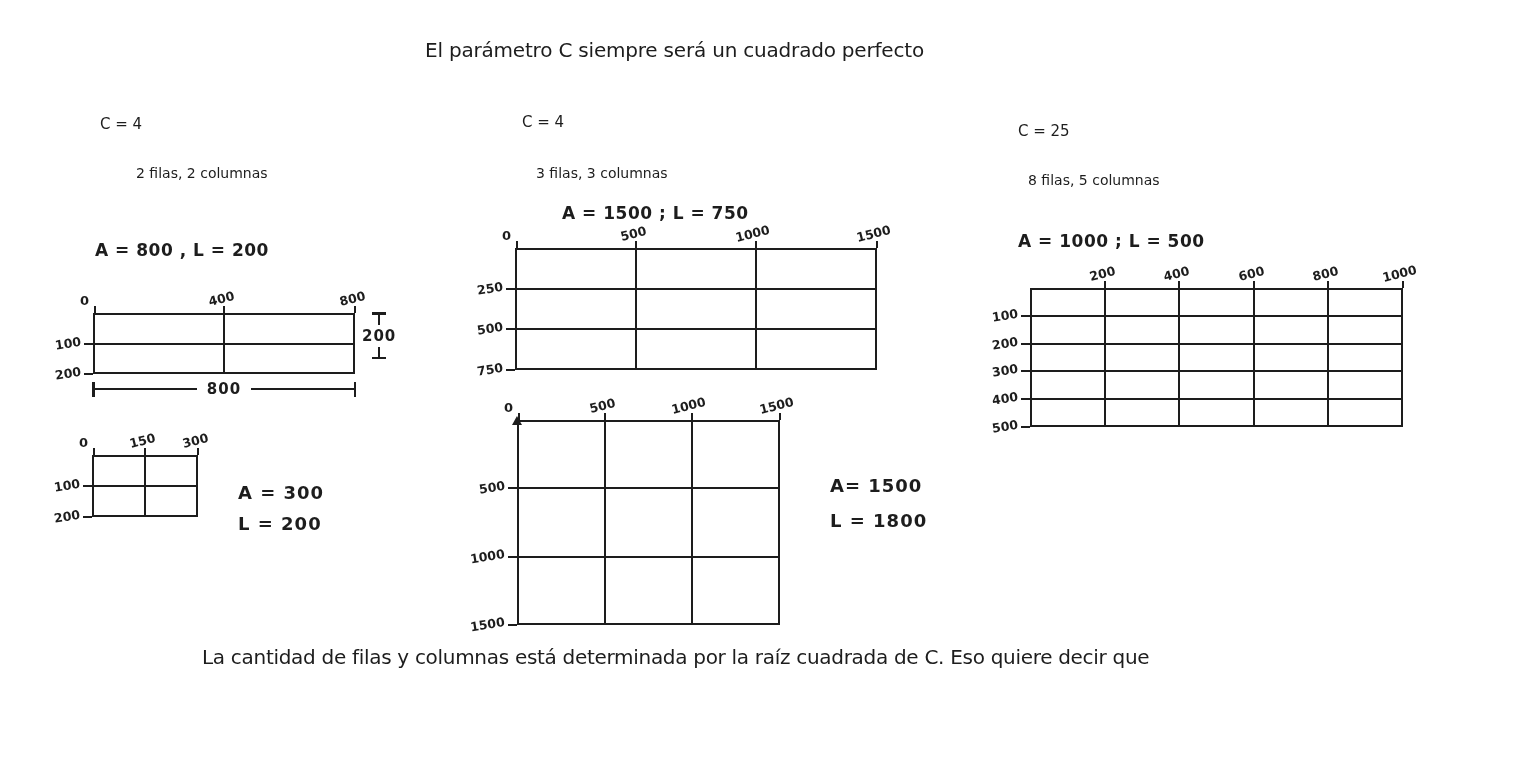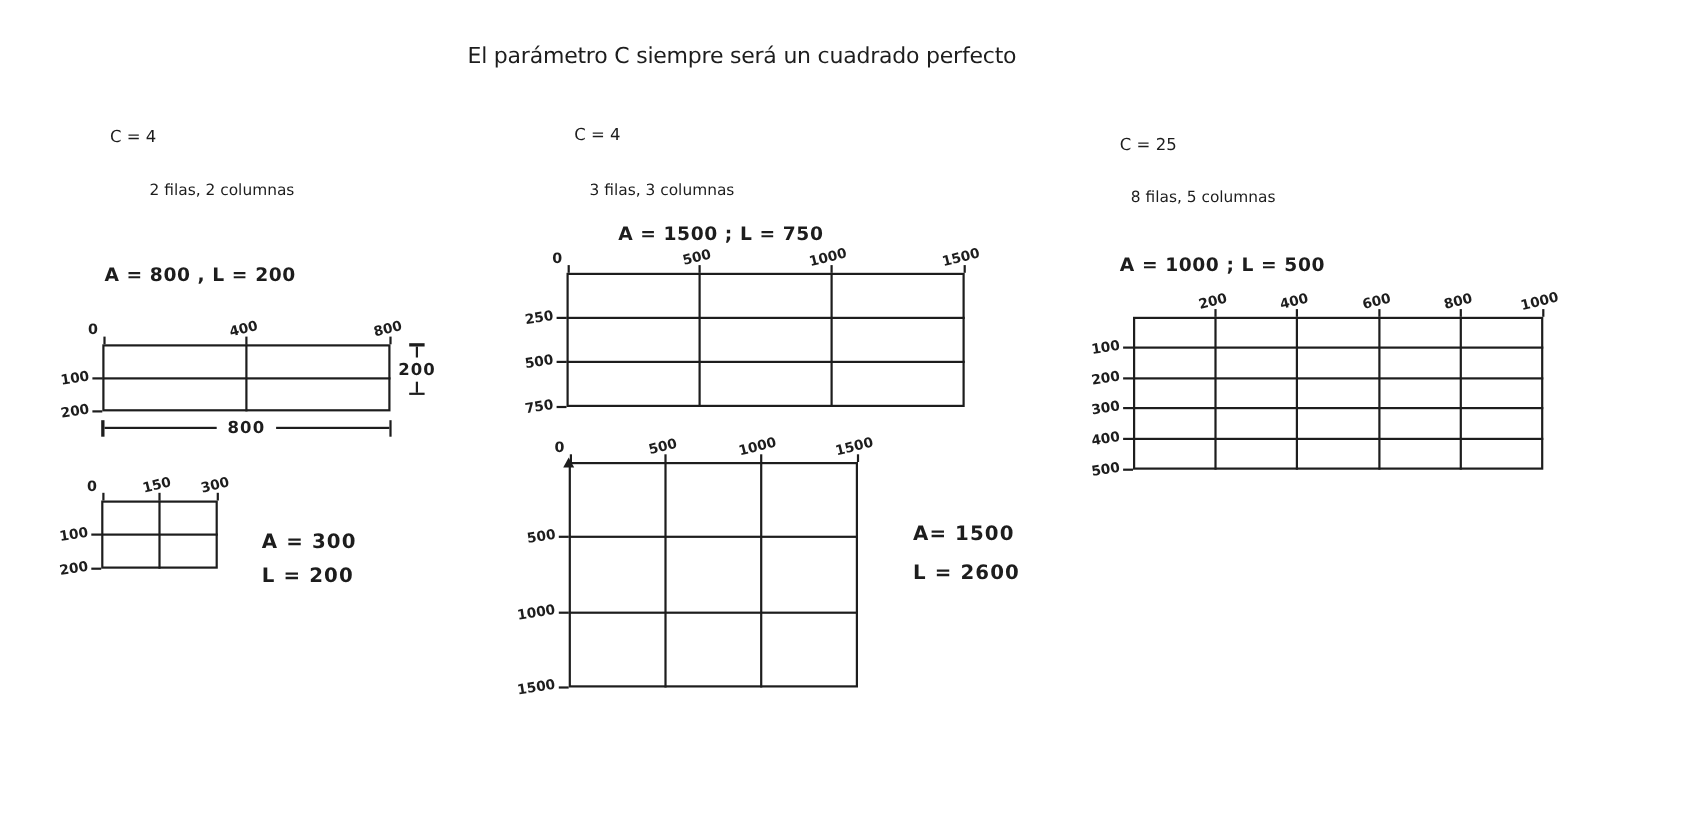--- a/index.html
+++ b/index.html
@@ -148,21 +148,21 @@
       <div class="ylabel" style="top: 33.3333%;">500</div>
       <div class="ytick" style="top: 66.6667%;"></div>
       <div class="ylabel" style="top: 66.6667%;">1000</div>
       <div class="ytick" style="top: 100%;"></div>
       <div class="ylabel" style="top: 100%;">1500</div>
       <div class="xtick" style="left: 2px;"></div>
       <div class="zlabel">0</div>
       <div class="carrow"></div>
     </div>
   <div class="abs sidelabel" style="left:830px; top:443px;">A= 1500</div>
-  <div class="abs sidelabel" style="left:830px; top:478px;">L = 2600</div>
+  <div class="abs sidelabel" style="left:830px; top:478px;">L = 1800</div>
 
   <div class="abs heading" style="left:1018px; top:122px;">C = 25</div>
   <div class="abs subheading" style="left:1028px; top:172px;">8 filas, 5 columnas</div>
   <div class="abs param" style="left:1018px; top:231px;">A = 1000  ;   L = 500</div>
 
   <div class="grid" style="left:1030px; top:288px; width:373px; height:139px;">
       <div class="gborder"></div>
       <div class="vline" style="left: 20%;"></div>
       <div class="vline" style="left: 40%;"></div>
       <div class="vline" style="left: 60%;"></div>
@@ -186,14 +186,15 @@
       <div class="ytick" style="top: 40%;"></div>
       <div class="ylabel" style="top: 40%;">200</div>
       <div class="ytick" style="top: 60%;"></div>
       <div class="ylabel" style="top: 60%;">300</div>
       <div class="ytick" style="top: 80%;"></div>
       <div class="ylabel" style="top: 80%;">400</div>
       <div class="ytick" style="top: 100%;"></div>
       <div class="ylabel" style="top: 100%;">500</div>
     </div>
 
+  <div class="abs footer" style="left:202px; top:645px;">La cantidad de filas y columnas está determinada por la raíz cuadrada de C. Eso quiere decir que</div>
 
 </div>
 
 </body></html>

